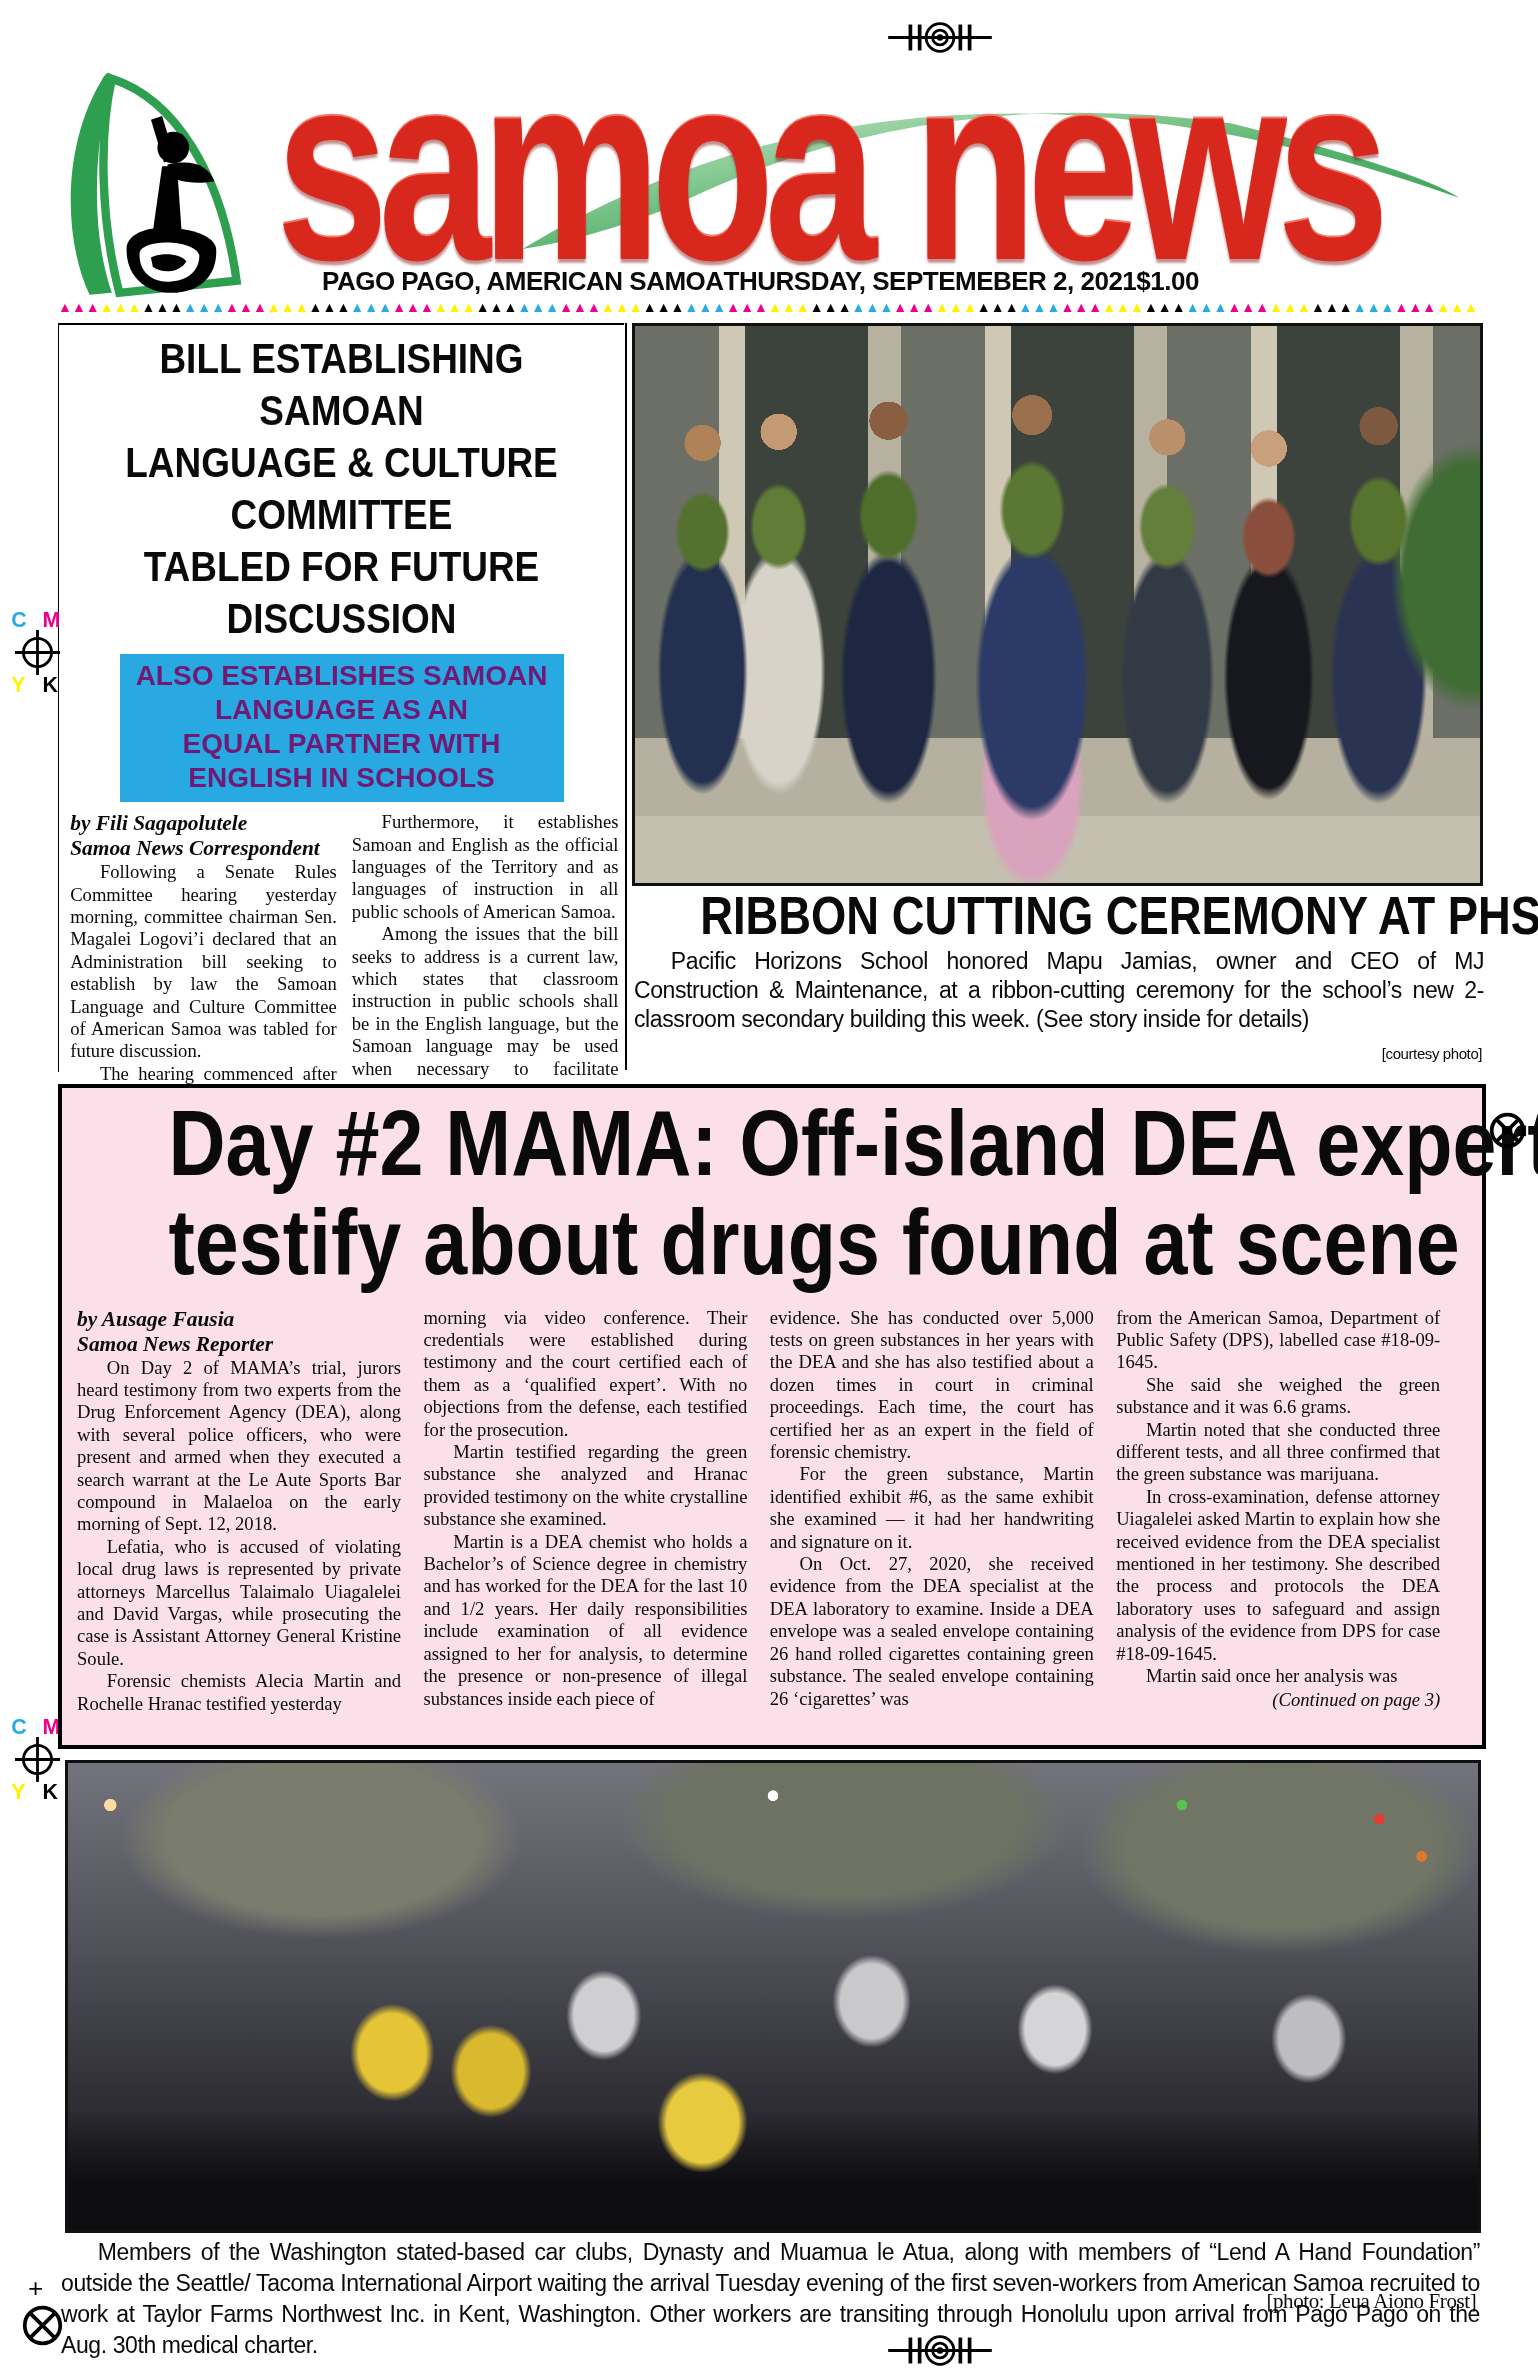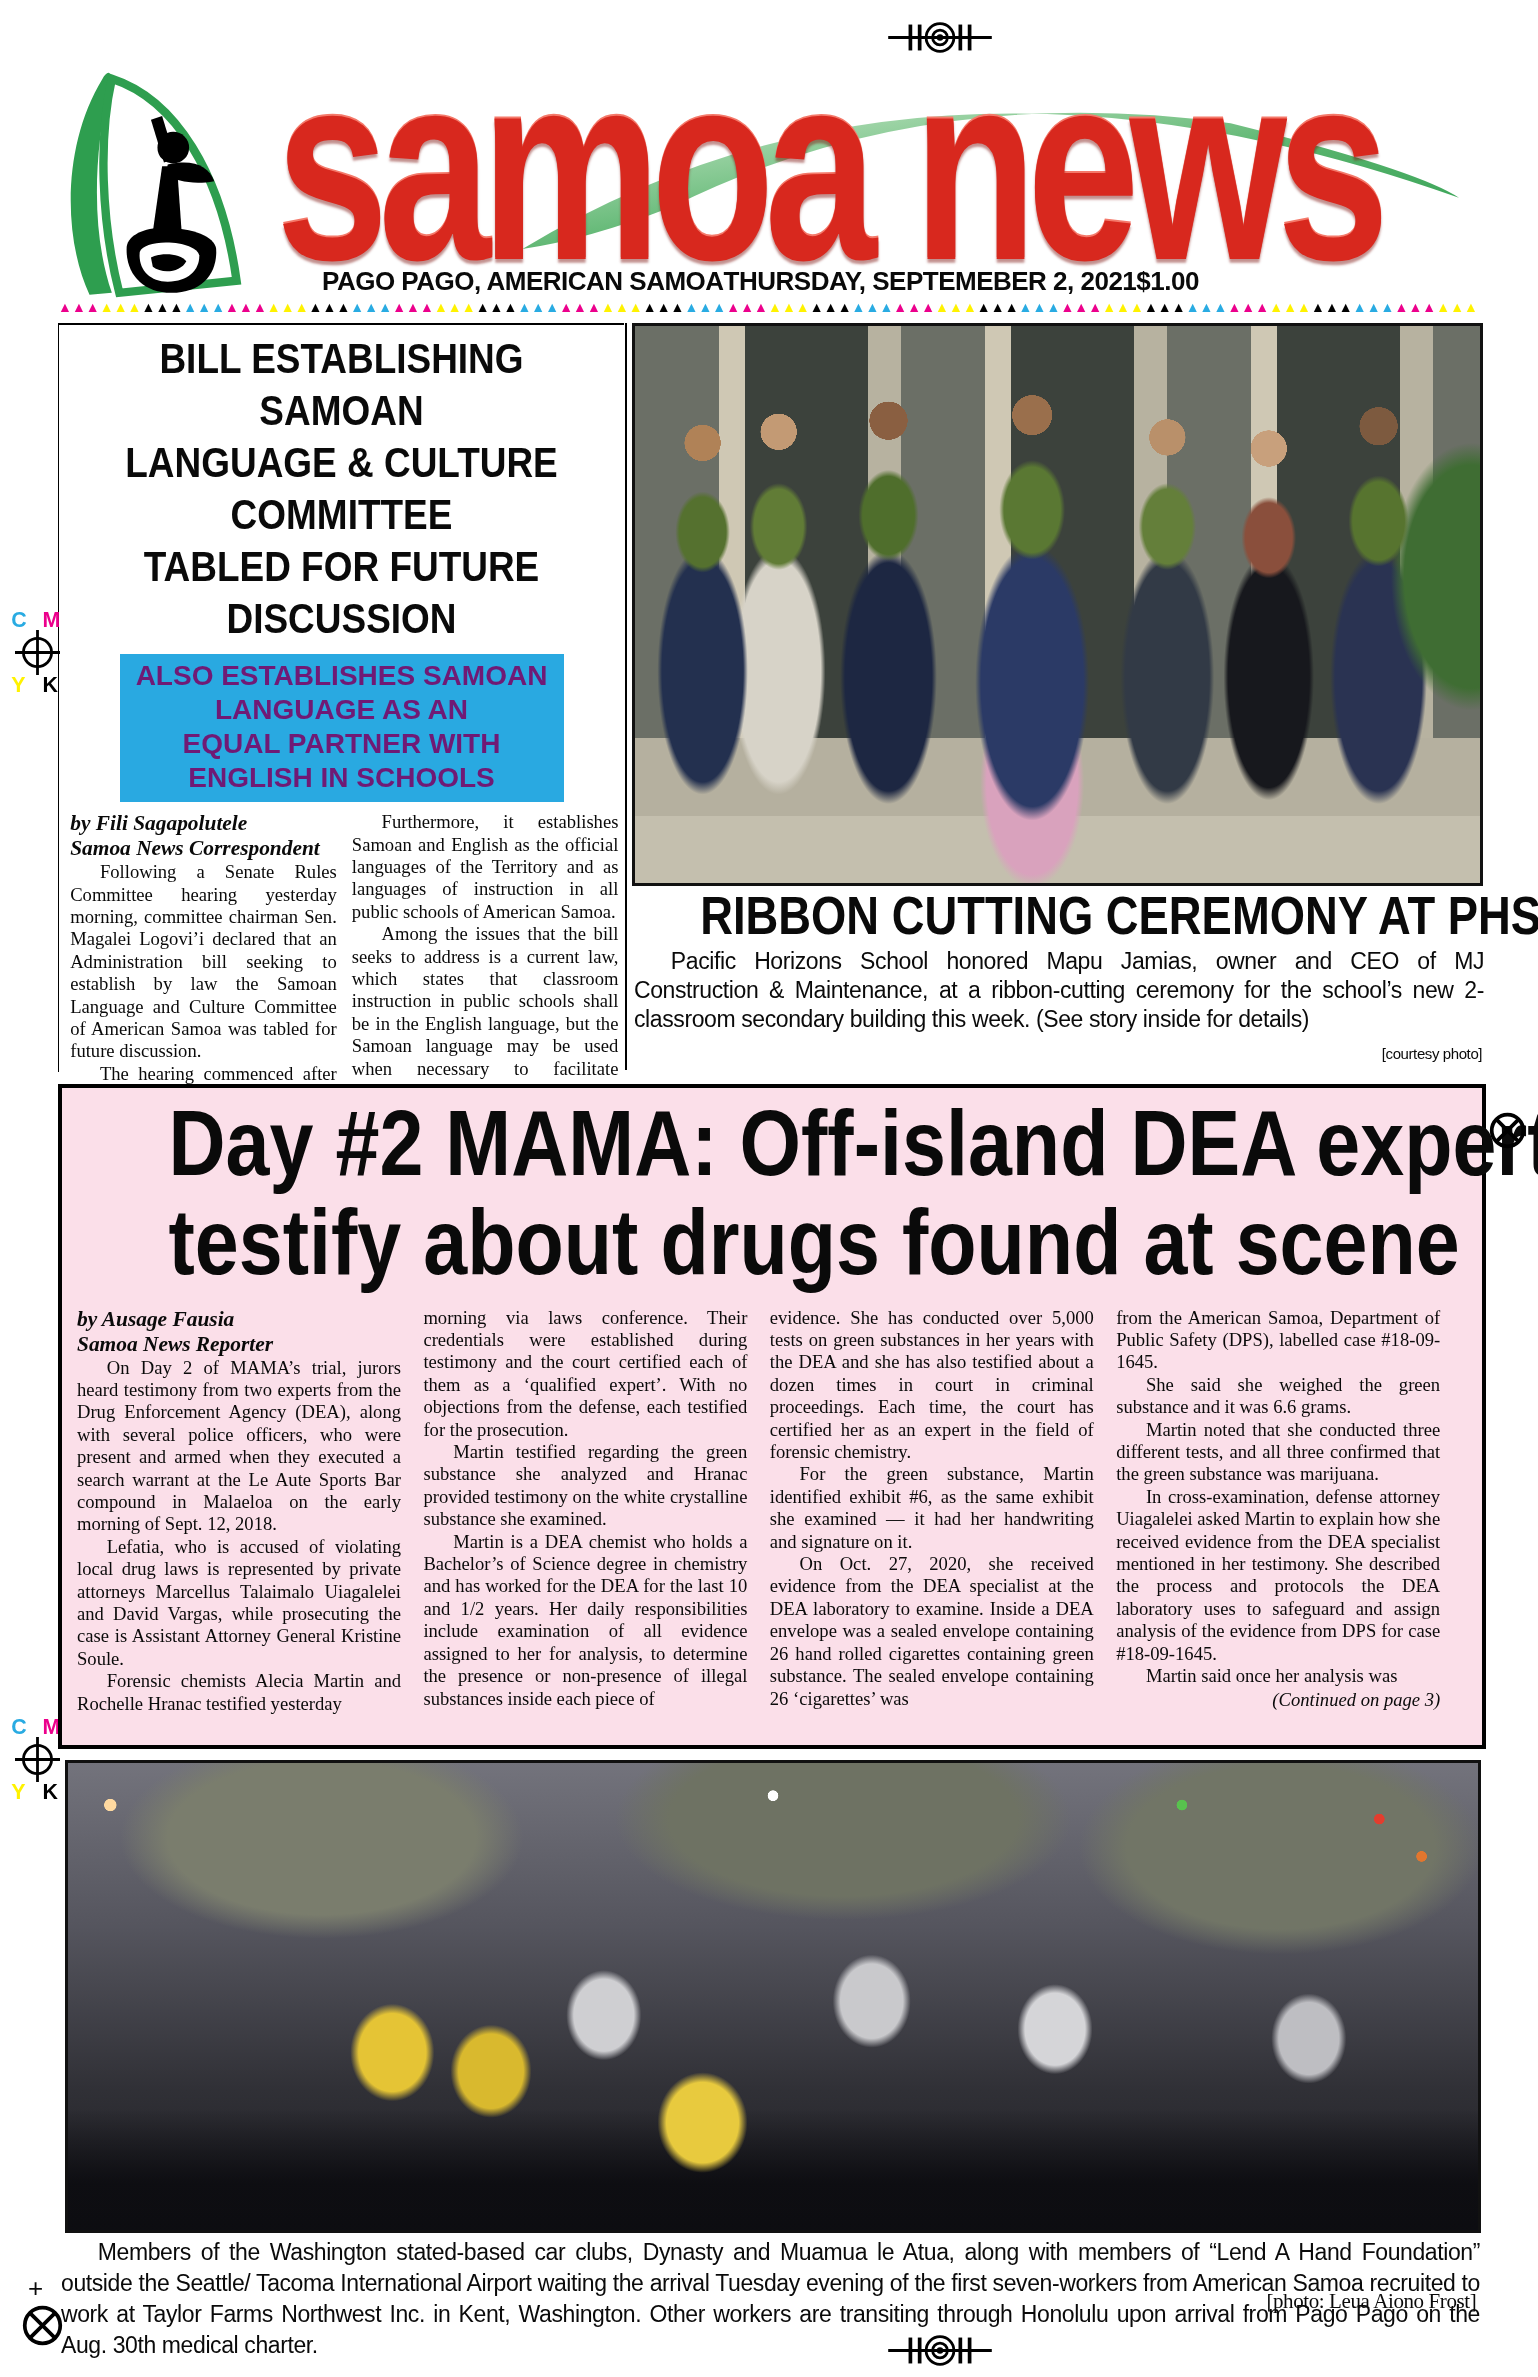--- a/index.html
+++ b/index.html
@@ -338,21 +338,21 @@
     </div>
     <div id="s2-cols">
       <div class="s2col">
         <p class="byline">by Ausage Fausia</p>
         <p class="byline">Samoa News Reporter</p>
         <p>On Day 2 of MAMA’s trial, jurors heard testimony from two experts from the Drug Enforcement Agency (DEA), along with several police officers, who were present and armed when they executed a search warrant at the Le Aute Sports Bar compound in Malaeloa on the early morning of Sept. 12, 2018.</p>
         <p>Lefatia, who is accused of violating local drug laws is represented by private attorneys Marcellus Talaimalo Uiagalelei and David Vargas, while prosecuting the case is Assistant Attorney General Kristine Soule.</p>
         <p>Forensic chemists Alecia Martin and Rochelle Hranac testified yesterday</p>
       </div>
       <div class="s2col">
-        <p class="noindent">morning via laws conference. Their credentials were established during testimony and the court certified each of them as a ‘qualified expert’. With no objections from the defense, each testified for the prosecution.</p>
+        <p class="noindent">morning via video conference. Their credentials were established during testimony and the court certified each of them as a ‘qualified expert’. With no objections from the defense, each testified for the prosecution.</p>
         <p>Martin testified regarding the green substance she analyzed and Hranac provided testimony on the white crystalline substance she examined.</p>
         <p>Martin is a DEA chemist who holds a Bachelor’s of Science degree in chemistry and has worked for the DEA for the last 10 and 1/2 years. Her daily responsibilities include examination of all evidence assigned to her for analysis, to determine the presence or non-presence of illegal substances inside each piece of</p>
       </div>
       <div class="s2col">
         <p class="noindent">evidence. She has conducted over 5,000 tests on green substances in her years with the DEA and she has also testified about a dozen times in court in criminal proceedings. Each time, the court has certified her as an expert in the field of forensic chemistry.</p>
         <p>For the green substance, Martin identified exhibit #6, as the same exhibit she examined — it had her handwriting and signature on it.</p>
         <p>On Oct. 27, 2020, she received evidence from the DEA specialist at the DEA laboratory to examine. Inside a DEA envelope was a sealed envelope containing 26 hand rolled cigarettes containing green substance. The sealed envelope containing 26 ‘cigarettes’ was</p>
       </div>
       <div class="s2col">
         <p class="noindent">from the American Samoa, Department of Public Safety (DPS), labelled case #18-09-1645.</p>

